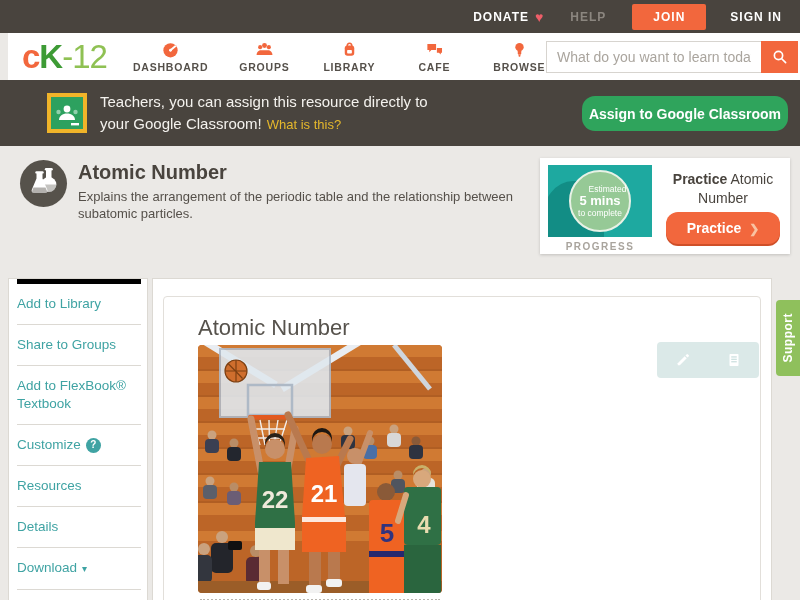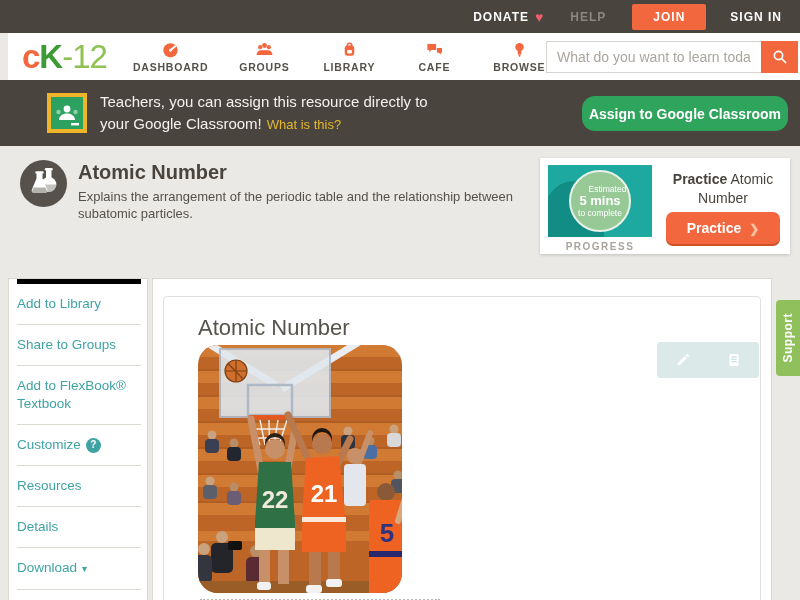--- a/index.html
+++ b/index.html
@@ -64,21 +64,21 @@
                 background:#96c996; border:2px solid #e8f2e6; display:flex; flex-direction:column;
                 align-items:center; justify-content:center; color:#fff; text-align:center; }
   .pimg .ring .e1 { font-size:8.5px;margin-left:15px; }
   .pimg .ring .e2 { font-size:13px; font-weight:bold; line-height:14px; }
   .pimg .ring .e3 { font-size:8.5px; }
   .progress-label { position:absolute; left:8px; top:83px; width:104px; text-align:center; font-size:10px;
                     font-weight:bold; letter-spacing:1.5px; color:#a9a49d; }
   .ptitle { position:absolute; left:120px; top:12px; width:126px; text-align:center; font-size:14px;
             color:#49443e; line-height:19px; }
   .practice-btn { position:absolute; left:126px; top:54px; width:114px; height:32px; background:#f2673d;
-                  border:none; border-radius:7px; color:#fff; font-size:14px; font-weight:bold; cursor:pointer;
+                  border:none; border-radius:12px; color:#fff; font-size:14px; font-weight:bold; cursor:pointer;
                   box-shadow:0 2px 0 #cf4f28; font-family:"Liberation Sans", sans-serif; }
   .practice-btn .arr { color:#f9c2a2; margin-left:8px; font-size:12px; }
 
   
   .content { position:absolute; left:0; top:265px; width:800px; height:335px; background:#ebe9e6; }
 
   .sidebar { position:absolute; left:8px; top:13px; width:140px; height:322px; background:#fff;
              border:1px solid #dcd9d3; border-bottom:none; }
   .sidebar ul { list-style:none; }
   .sidebar li { border-top:1px solid #dcd9d3; margin:0 0 0 8px; padding:11px 4px 11px 0; width:124px;
@@ -92,21 +92,21 @@
                 font-size:16px; color:#55504a; }
 
   .main-panel { position:absolute; left:152px; top:13px; width:620px; height:322px; background:#fff;
                 border:1px solid #dcd9d3; border-bottom:none; overflow:hidden; }
   .inner-card { position:absolute; left:10px; top:17px; width:598px; height:320px; background:#fff;
                 border:1px solid #e2dfda; border-radius:4px; }
   .main-title { position:absolute; left:34px; top:18px; font-size:22px; color:#56524c; }
   .edit-group { position:absolute; left:493px; top:45px; width:102px; height:36px; background:#dbe9e8;
                 border-radius:4px; display:flex; align-items:center; justify-content:space-around; }
   .edit-group .ebtn { cursor:pointer; display:flex; align-items:center; }
-  .lesson-image { position:absolute; left:34px; top:48px; width:204px; height:248px; border-radius:20px;
+  .lesson-image { position:absolute; left:34px; top:48px; width:244px; height:248px; border-radius:4px;
                   overflow:hidden; }
   .clipped-caption { position:absolute; left:36px; top:302px; width:240px; height:4px; overflow:hidden;
                      border-top:2px dotted #b9b5af; }
 
   .support-tab { position:absolute; right:0; top:35px; width:24px; height:76px; background:#8fc05c;
                  border-radius:4px 0 0 4px; cursor:pointer; display:flex; align-items:center; justify-content:center; }
   .support-tab span { writing-mode:vertical-rl; transform:rotate(180deg); color:#fff; font-size:12px;
                       font-weight:bold; letter-spacing:0.5px; }
 </style>
 </head>

